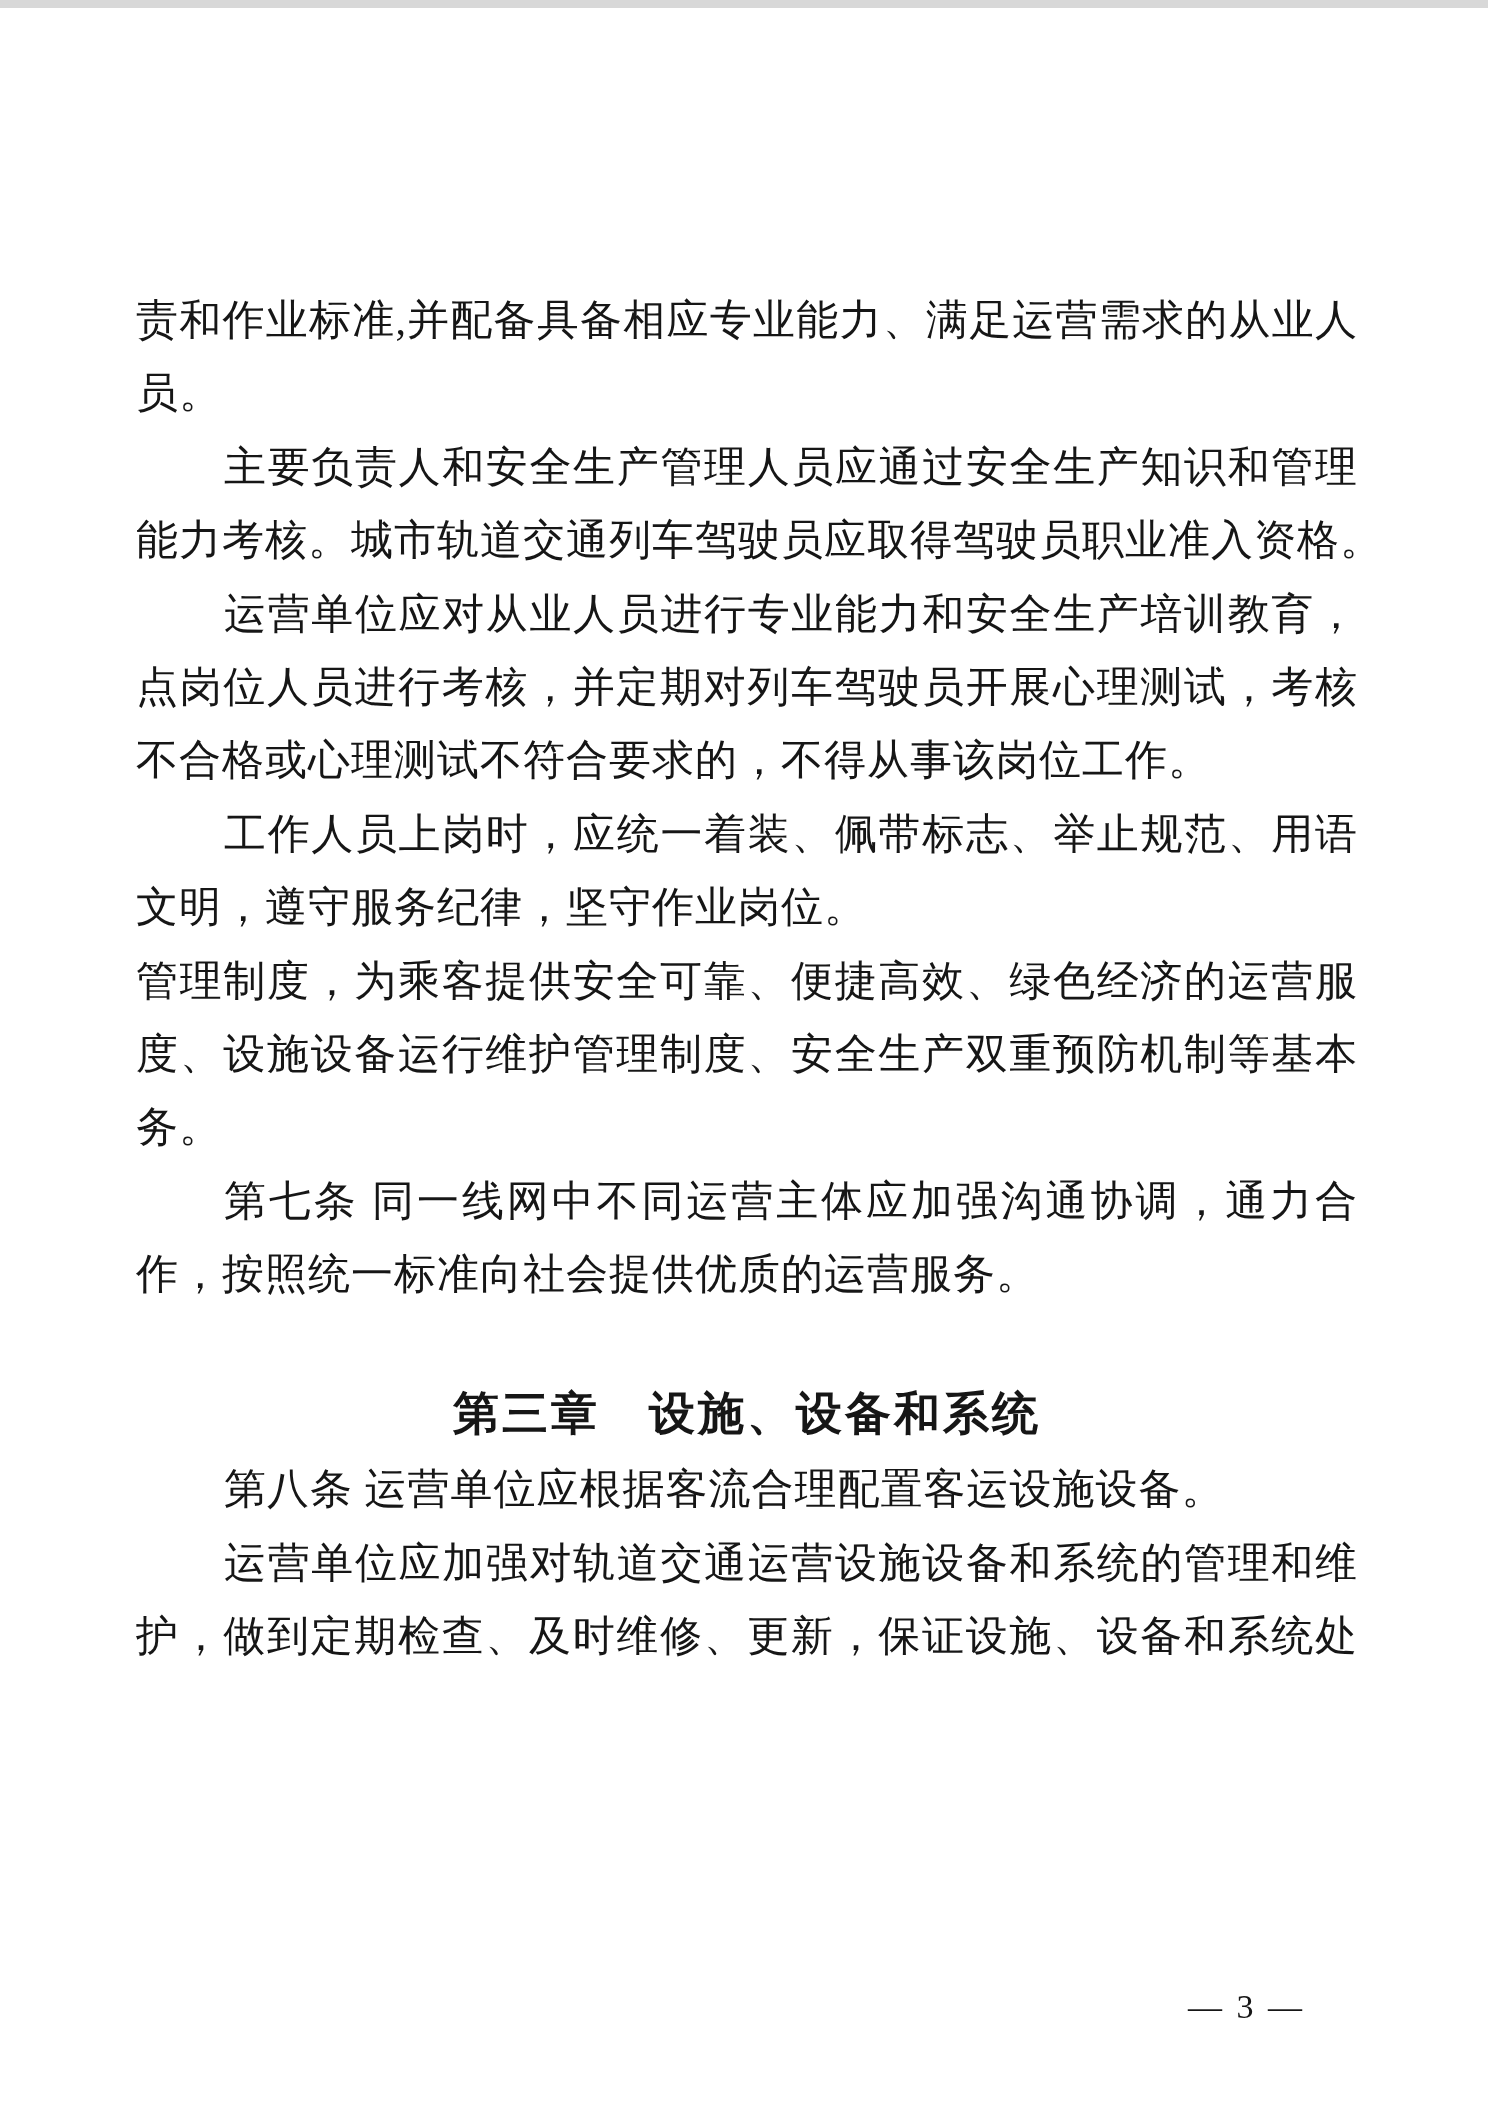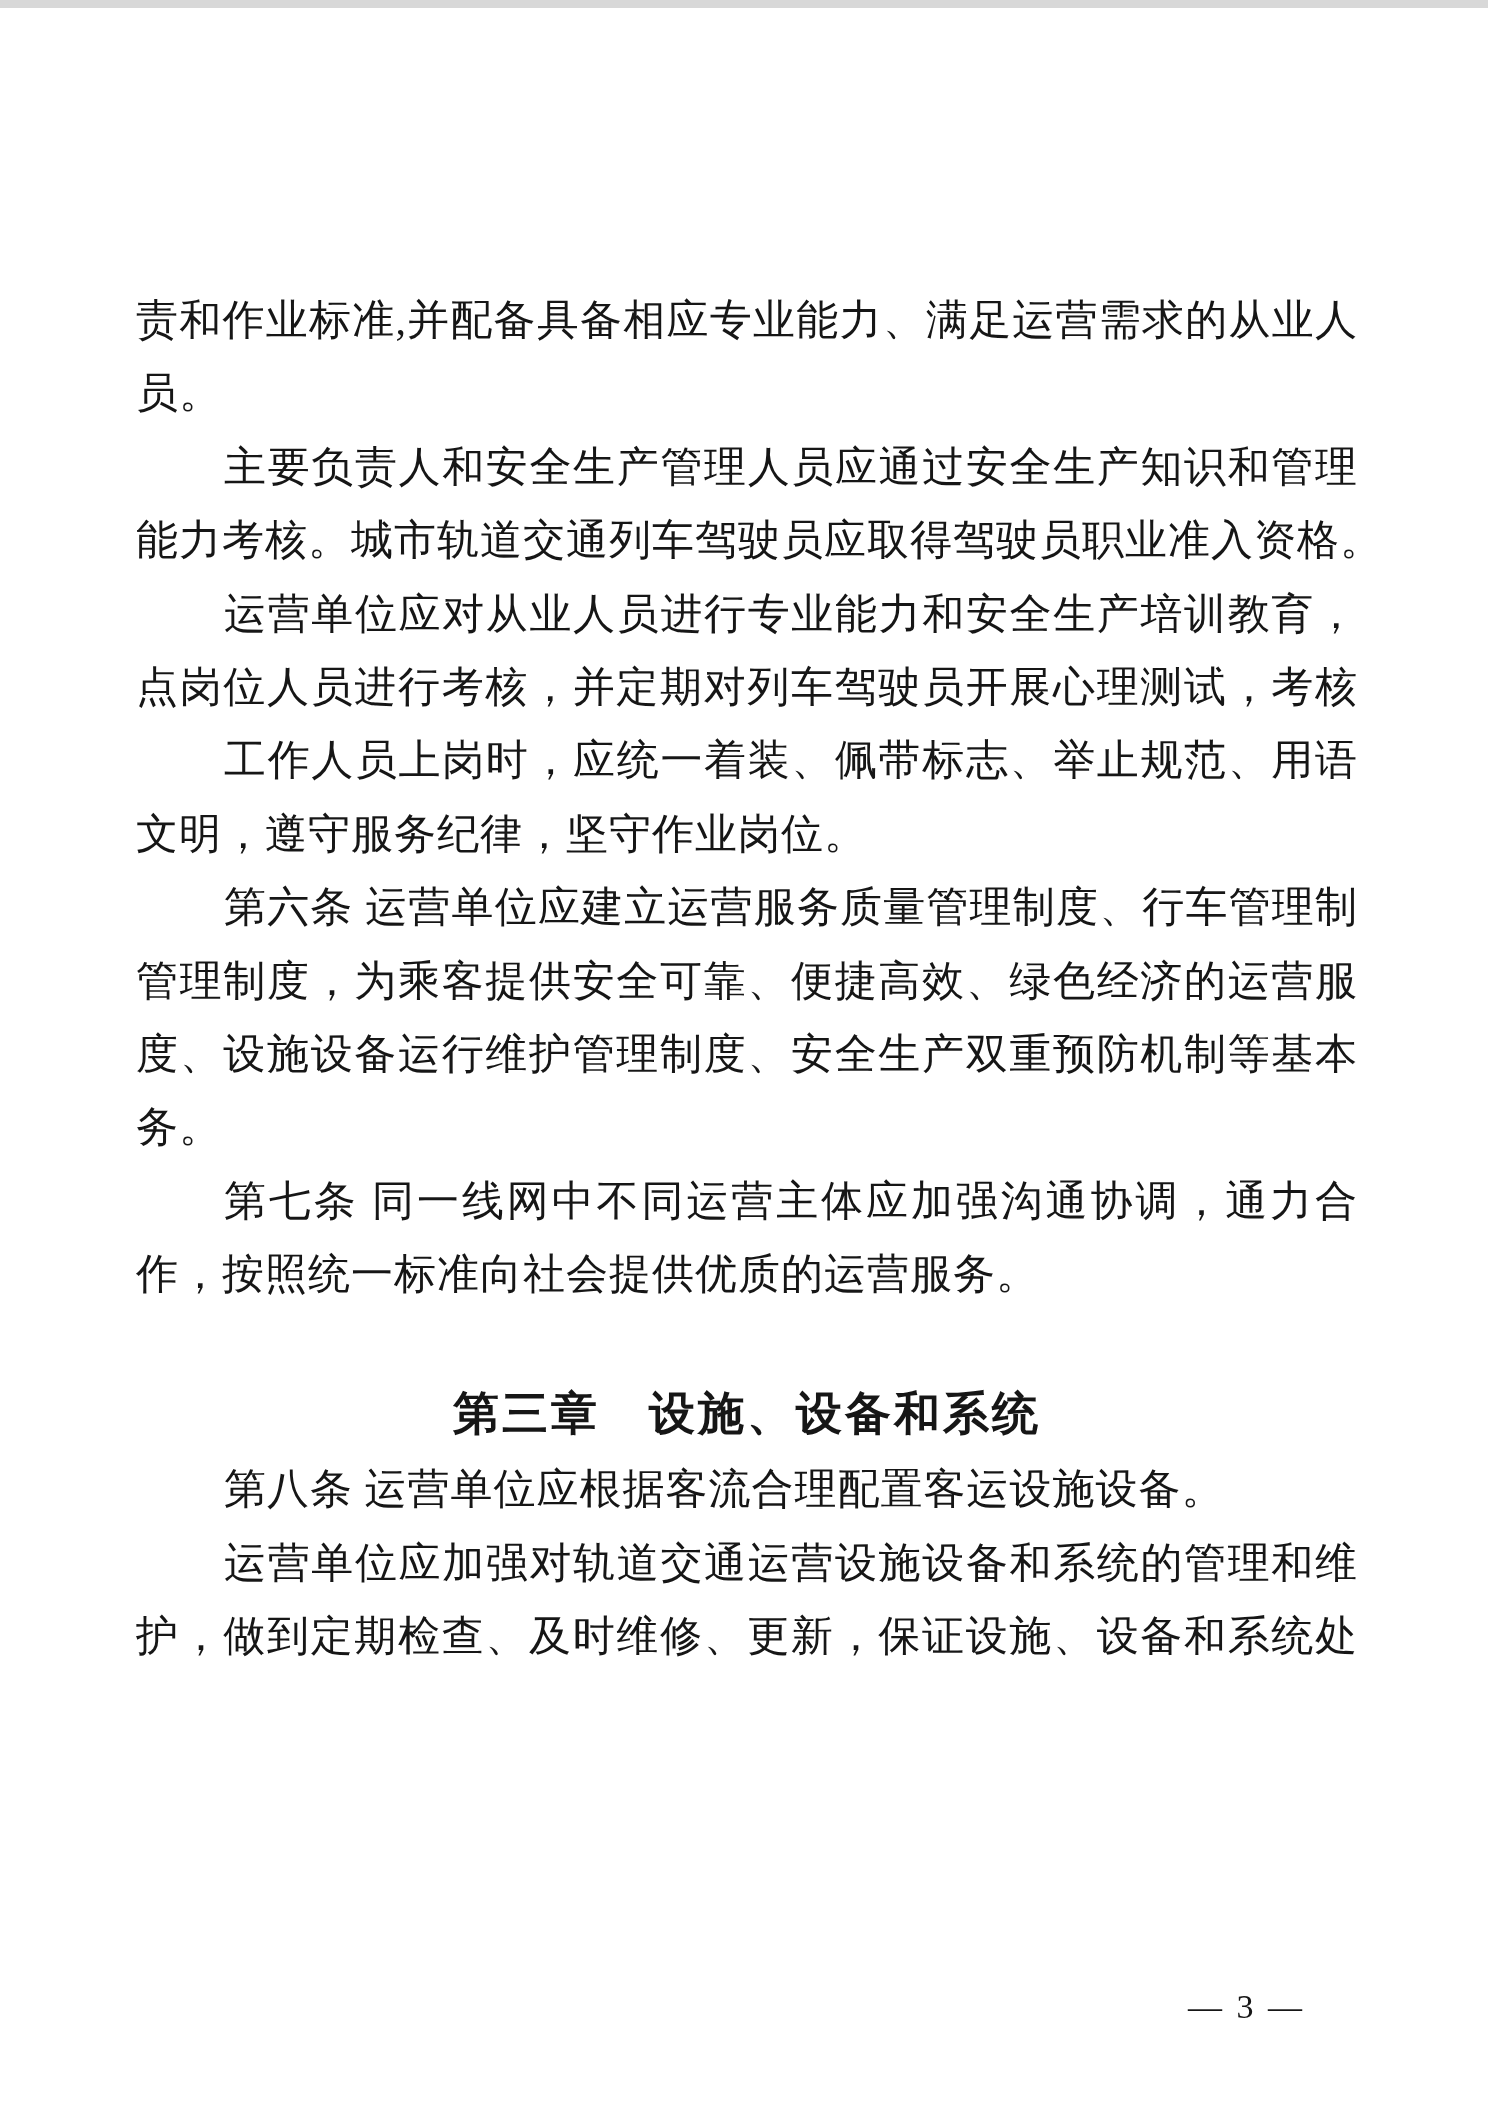--- a/index.html
+++ b/index.html
@@ -65,23 +65,23 @@
 <div class="page">
 
   <div class="text-block">
 
   <div class="line justify">责和作业标准,并配备具备相应专业能力、满足运营需求的从业人</div>
       <div class="line">员。</div>
       <div class="line indent justify">主要负责人和安全生产管理人员应通过安全生产知识和管理</div>
       <div class="line">能力考核。城市轨道交通列车驾驶员应取得驾驶员职业准入资格。</div>
       <div class="line indent justify">运营单位应对从业人员进行专业能力和安全生产培训教育，</div>
       <div class="line justify">点岗位人员进行考核，并定期对列车驾驶员开展心理测试，考核</div>
+      <div class="line">不合格或心理测试不符合要求的，不得从事该岗位工作。</div>
       <div class="line indent justify">工作人员上岗时，应统一着装、佩带标志、举止规范、用语</div>
       <div class="line">文明，遵守服务纪律，坚守作业岗位。</div>
-      <div class="line indent justify">第六条 运营单位应建立运营服务质量管理制度、行车管理制</div>
       <div class="line justify">管理制度，为乘客提供安全可靠、便捷高效、绿色经济的运营服</div>
       <div class="line justify">度、设施设备运行维护管理制度、安全生产双重预防机制等基本</div>
       <div class="line">务。</div>
       <div class="line indent justify">第七条 同一线网中不同运营主体应加强沟通协调，通力合</div>
       <div class="line">作，按照统一标准向社会提供优质的运营服务。</div>
       <div class="line heading">第三章　设施、设备和系统</div>
       <div class="line indent">第八条 运营单位应根据客流合理配置客运设施设备。</div>
       <div class="line indent justify">运营单位应加强对轨道交通运营设施设备和系统的管理和维</div>
       <div class="line justify">护，做到定期检查、及时维修、更新，保证设施、设备和系统处</div>
     </div>

